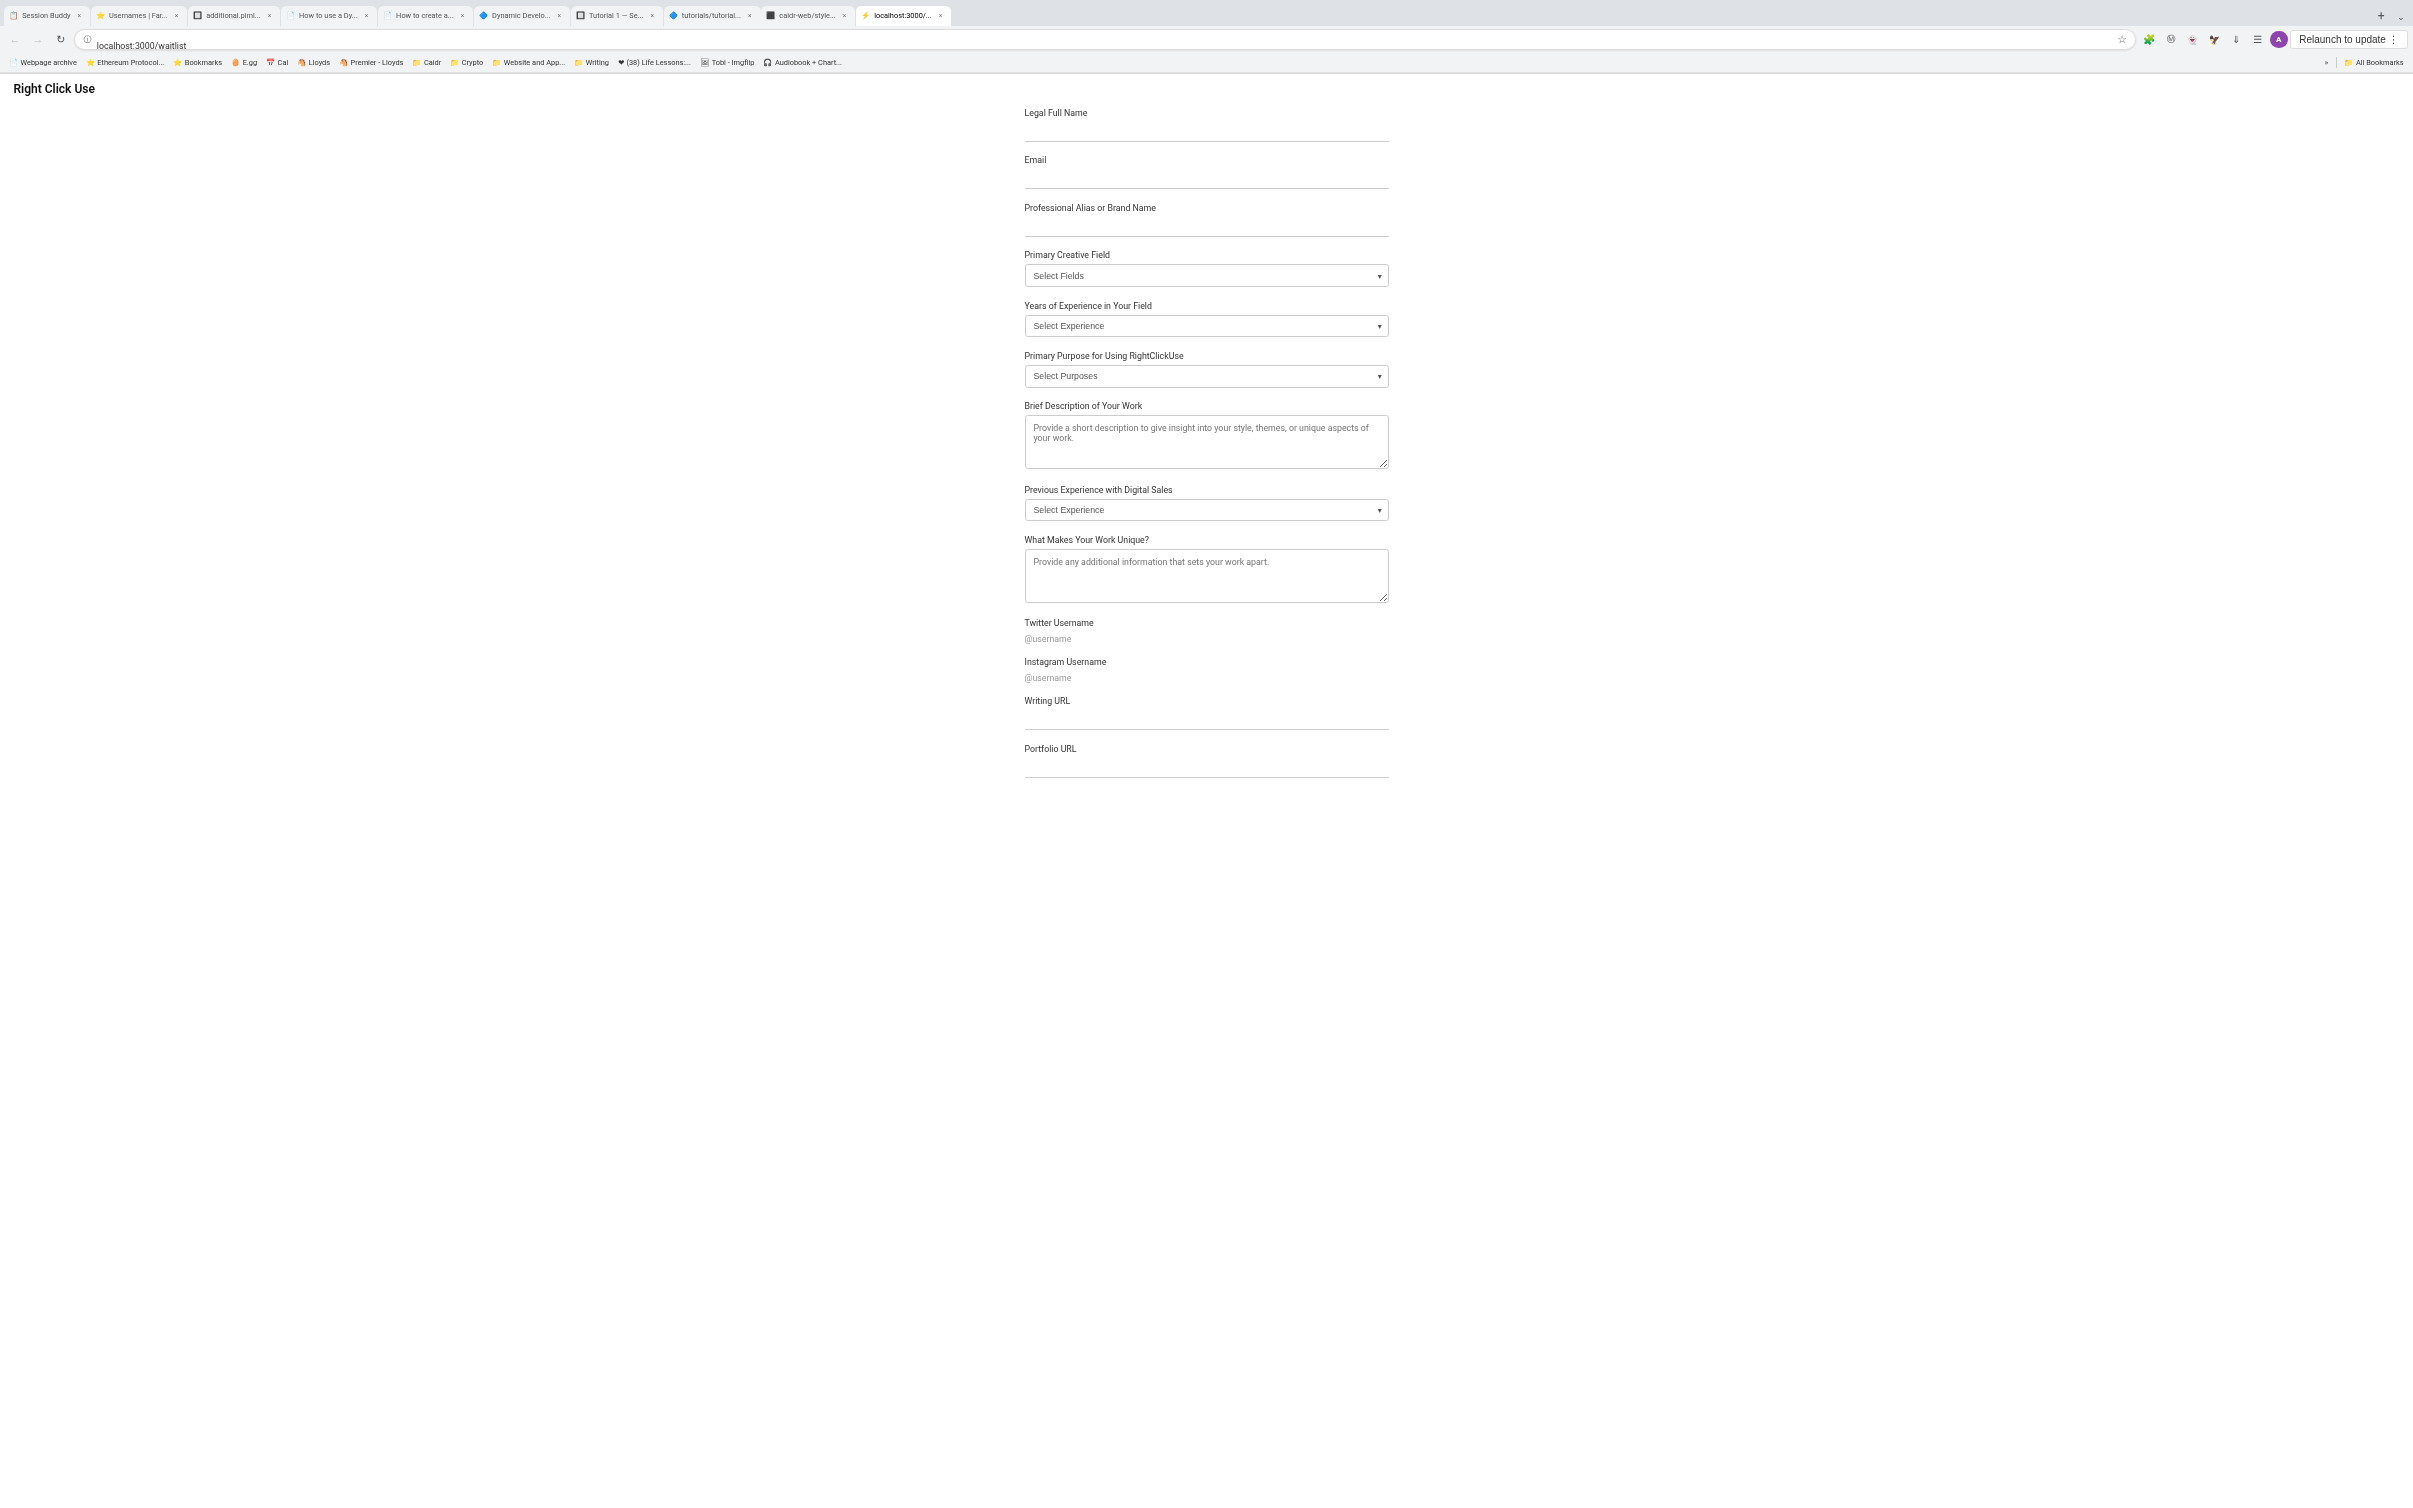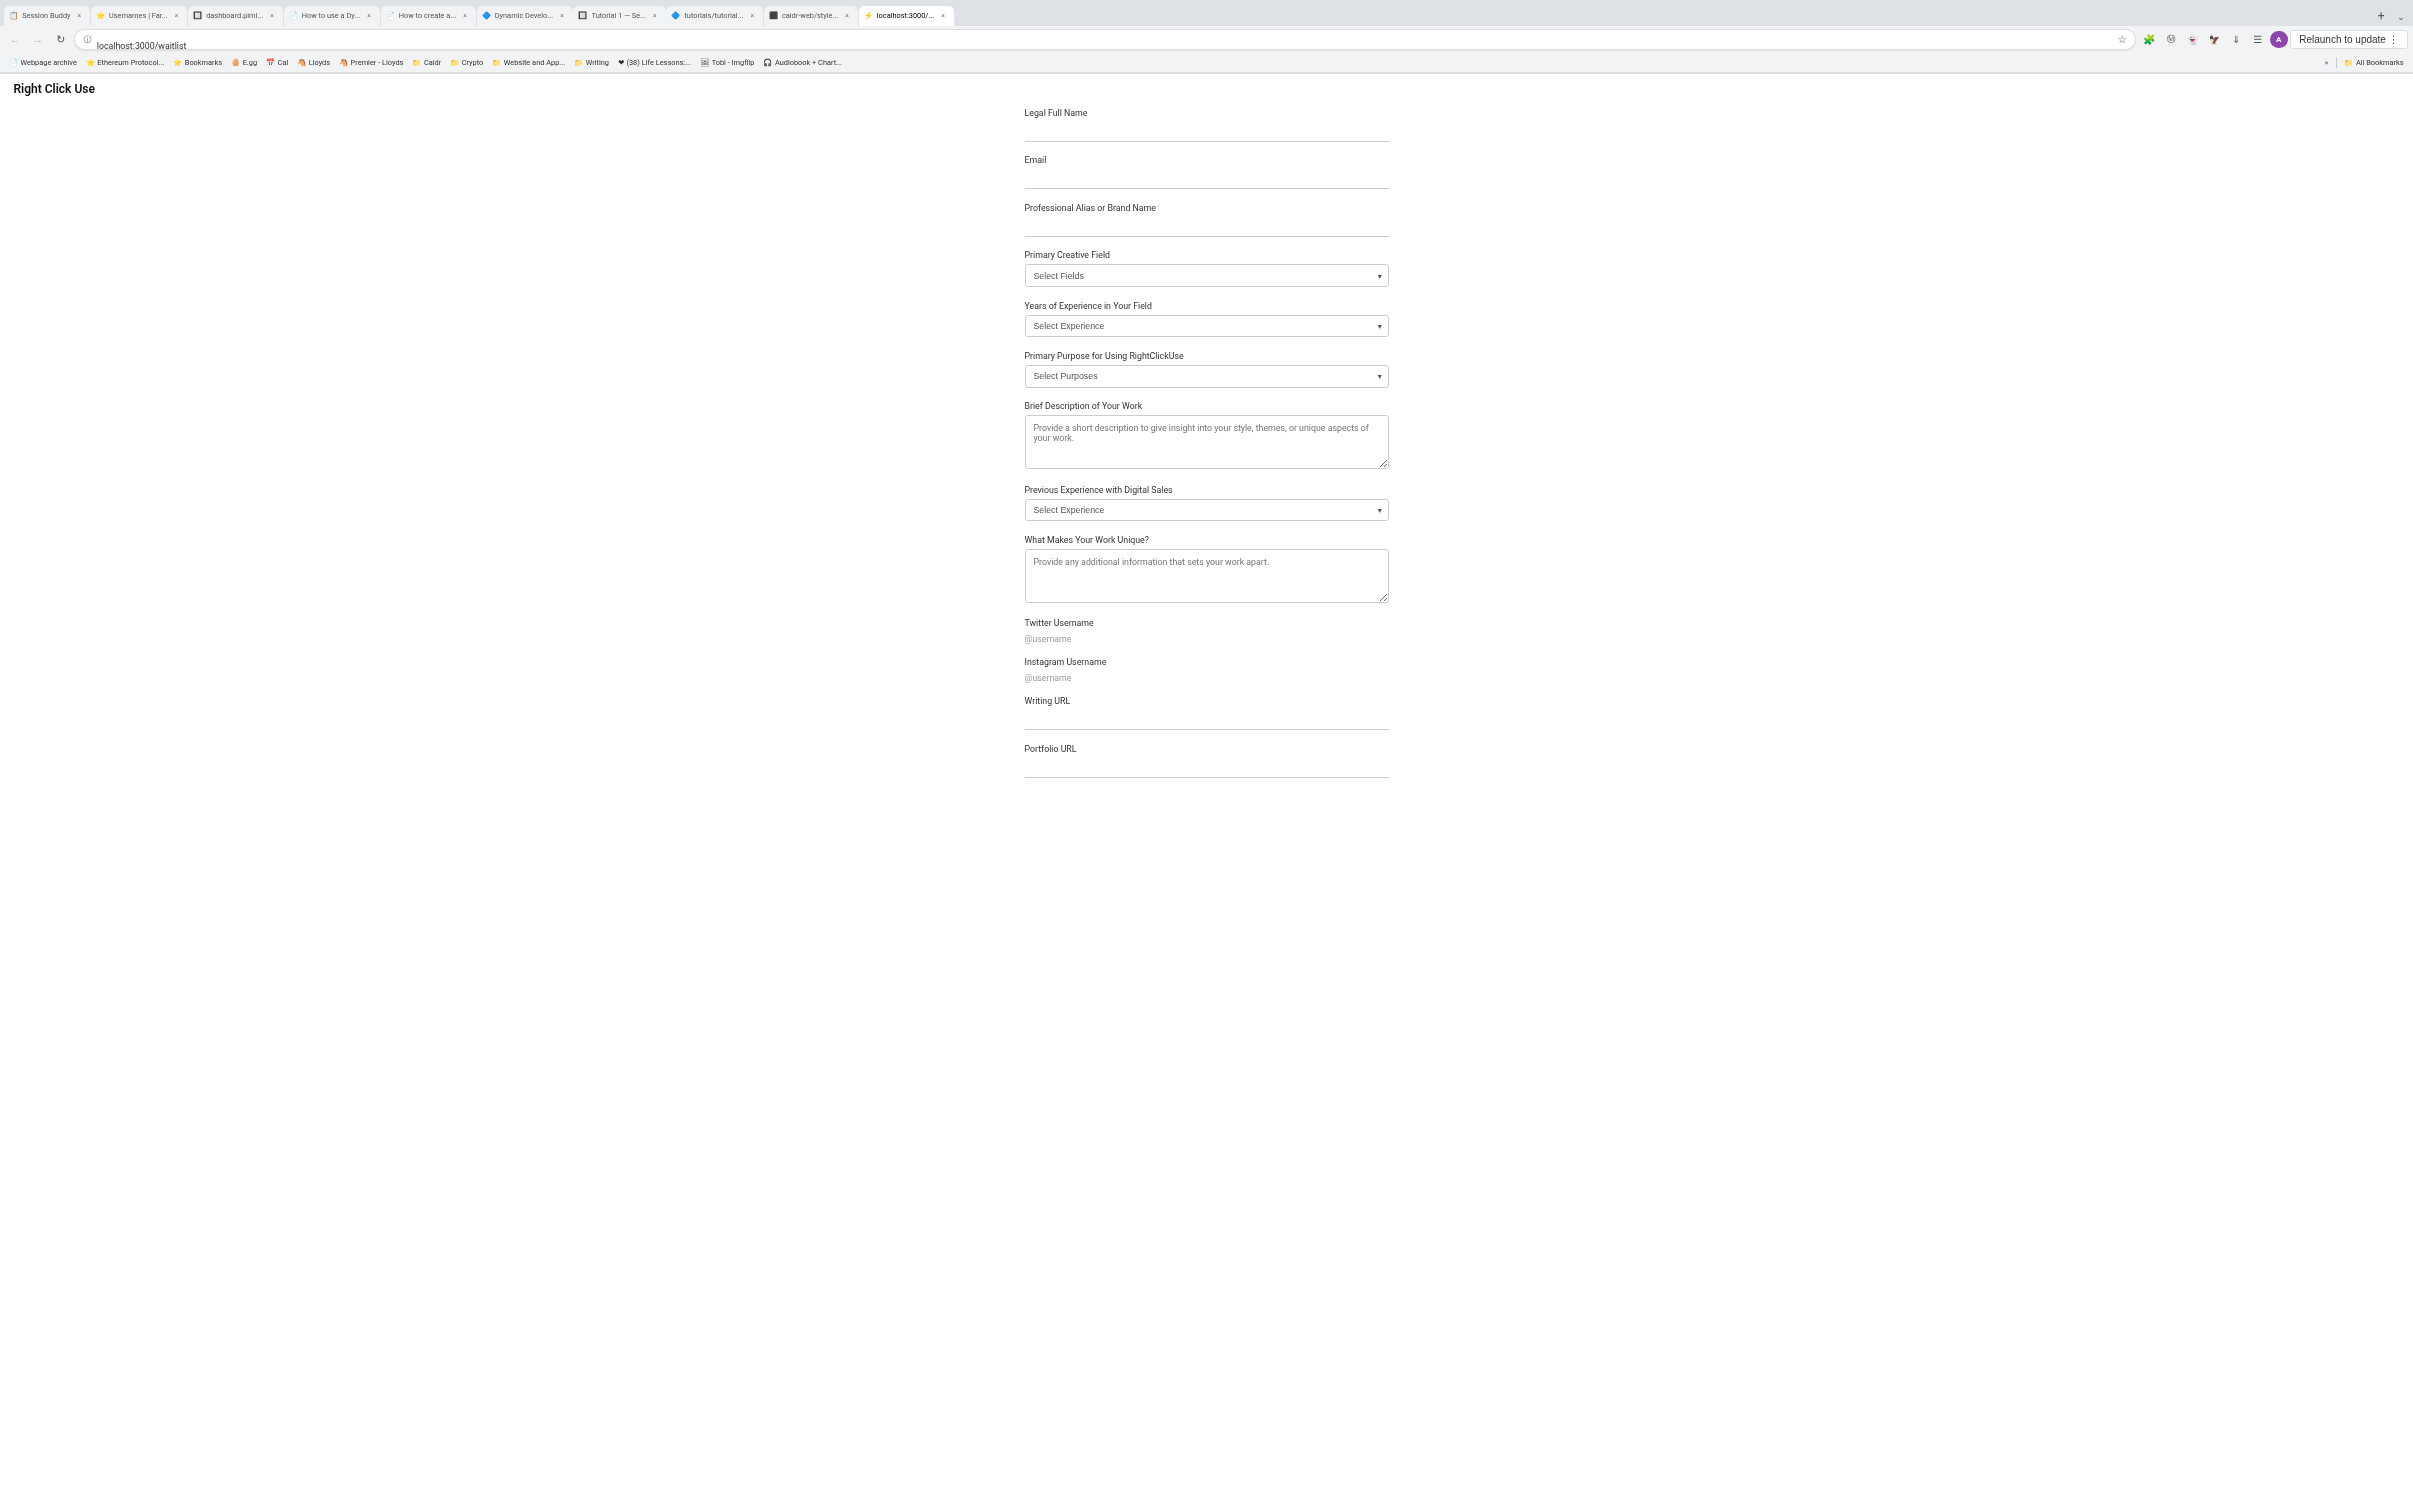--- a/index.html
+++ b/index.html
@@ -351,21 +351,21 @@
           <span class="tab-label">Session Buddy</span>
           <span class="tab-close">×</span>
         </div>
         <div class="tab">
           <span class="tab-favicon" style="font-size: 7.4px;">⭐</span>
           <span class="tab-label">Usernames | Far...</span>
           <span class="tab-close">×</span>
         </div>
         <div class="tab">
           <span class="tab-favicon" style="font-size: 7.4px;">🔲</span>
-          <span class="tab-label">dashboard.piml...</span>
+          <span class="tab-label">additional.piml...</span>
           <span class="tab-close">×</span>
         </div>
         <div class="tab">
           <span class="tab-favicon" style="font-size: 7.4px;">📄</span>
           <span class="tab-label">How to use a Dy...</span>
           <span class="tab-close">×</span>
         </div>
         <div class="tab">
           <span class="tab-favicon" style="font-size: 7.4px;">📄</span>
           <span class="tab-label">How to create a...</span>

